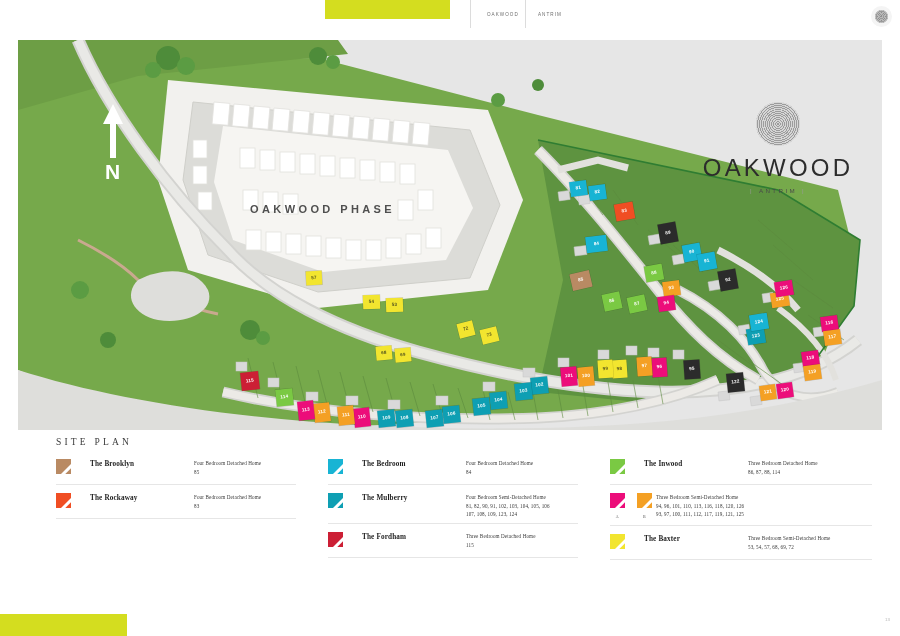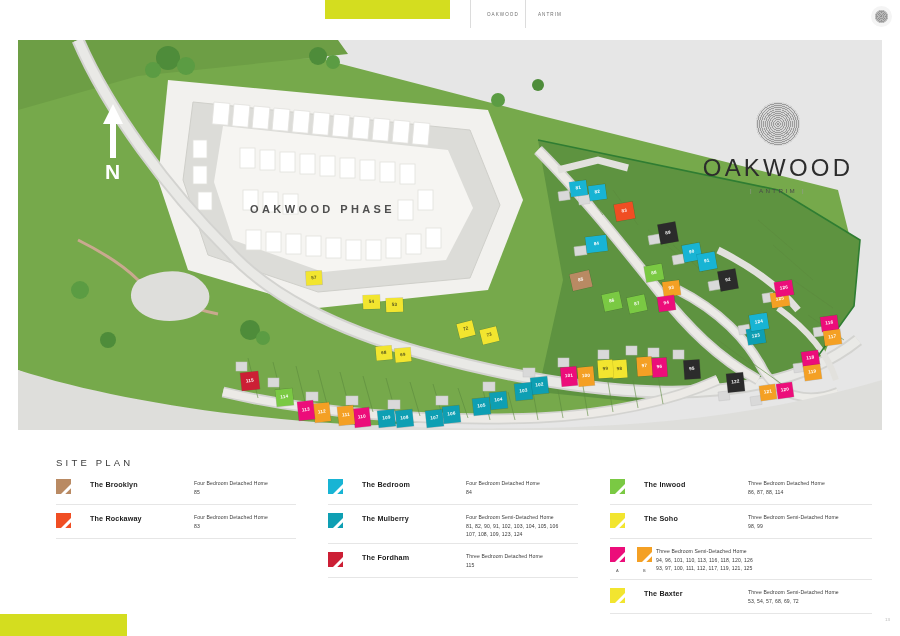--- a/index.html
+++ b/index.html
@@ -76,21 +76,21 @@
   .maplogo .sub .bar { color:#9a9a9a; padding:0 5px; }
 
   
   .plot {
     position:absolute; display:flex; align-items:center; justify-content:center;
     color:#ffffff; font-weight:700; font-size:4.6px;
     letter-spacing:0.2px; line-height:1;
   }
 
   
-  #legend { position:absolute; left:18px; top:432px; width:864px; height:180px; }
+  #legend { position:absolute; left:18px; top:412px; width:864px; height:180px;font-family:Liberation Serif, serif; }
   .siteplan-title {
     position:absolute; left:38px; top:25px;
     font-size:9.5px; letter-spacing:3.2px; color:#3b3b3b; font-weight:500;
   }
   .legcol { position:absolute; top:46px; }
   .legcol.c1 { left:38px;  width:240px; }
   .legcol.c2 { left:310px; width:250px; }
   .legcol.c3 { left:592px; width:262px; }
 
   .legrow {
@@ -428,28 +428,20 @@
       </div>
     <div class="legcol c3" id="legcol-2">
         <div class="legrow">
           <div class="swatchwrap"><span class="swatch" style="background: rgb(122, 201, 67);"></span></div>
           <div class="legname">The Inwood</div>
           <div class="legdesc">
             <div class="dtype">Three Bedroom Detached Home</div>
             <div class="dplots">86, 87, 88, 114</div>
           </div>
         </div>
-        <div class="legrow">
-          <div class="swatchwrap"><span class="swatch" style="background: rgb(242, 229, 47);"></span></div>
-          <div class="legname">The Soho</div>
-          <div class="legdesc">
-            <div class="dtype">Three Bedroom Semi-Detached Home</div>
-            <div class="dplots">98, 99</div>
-          </div>
-        </div>
         <div class="legrow dual">
           <div class="swatchwrap">
             <div class="swatch-dual">
               <div class="sw-item"><span class="swatch" style="background: rgb(236, 13, 122);"></span><span class="sw-letter">A</span></div>
               <div class="sw-item"><span class="swatch" style="background: rgb(244, 160, 36);"></span><span class="sw-letter">B</span></div>
             </div>
           </div>
           <div class="legdesc">
             <div class="dtype">Three Bedroom Semi-Detached Home</div>
             <div class="dplots">94, 96, 101, 110, 113, 116, 118, 120, 126</div>

